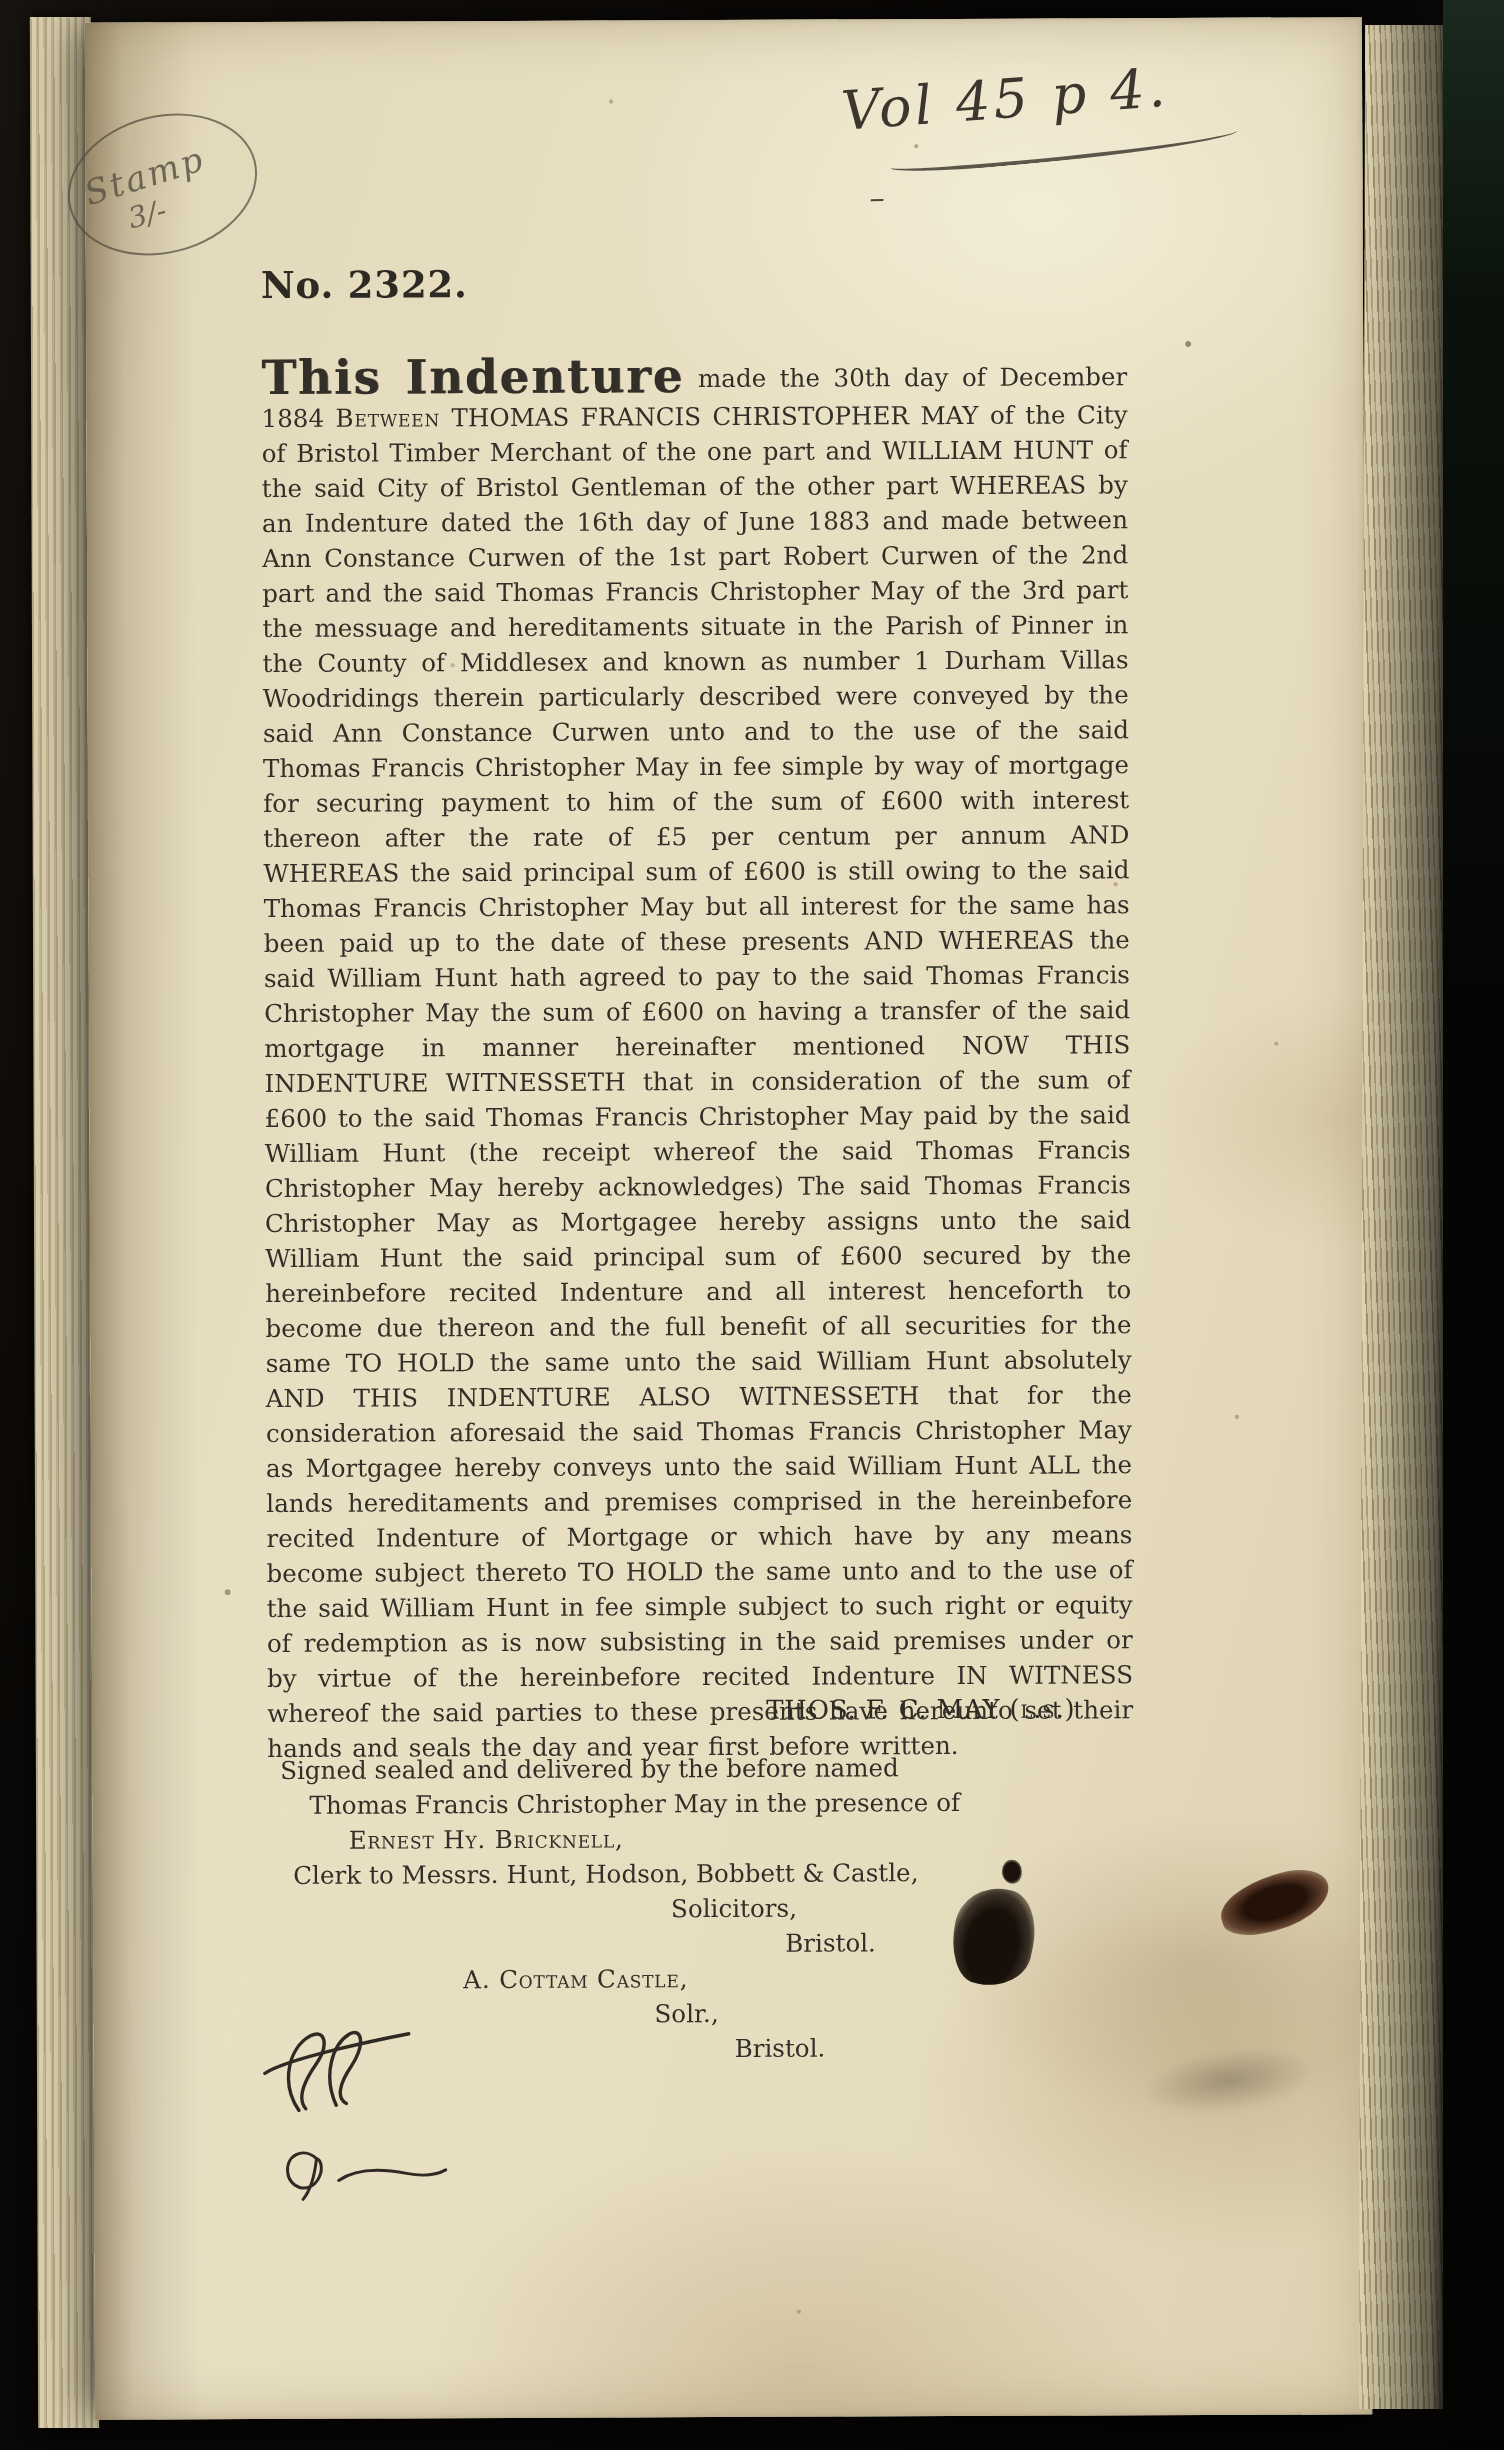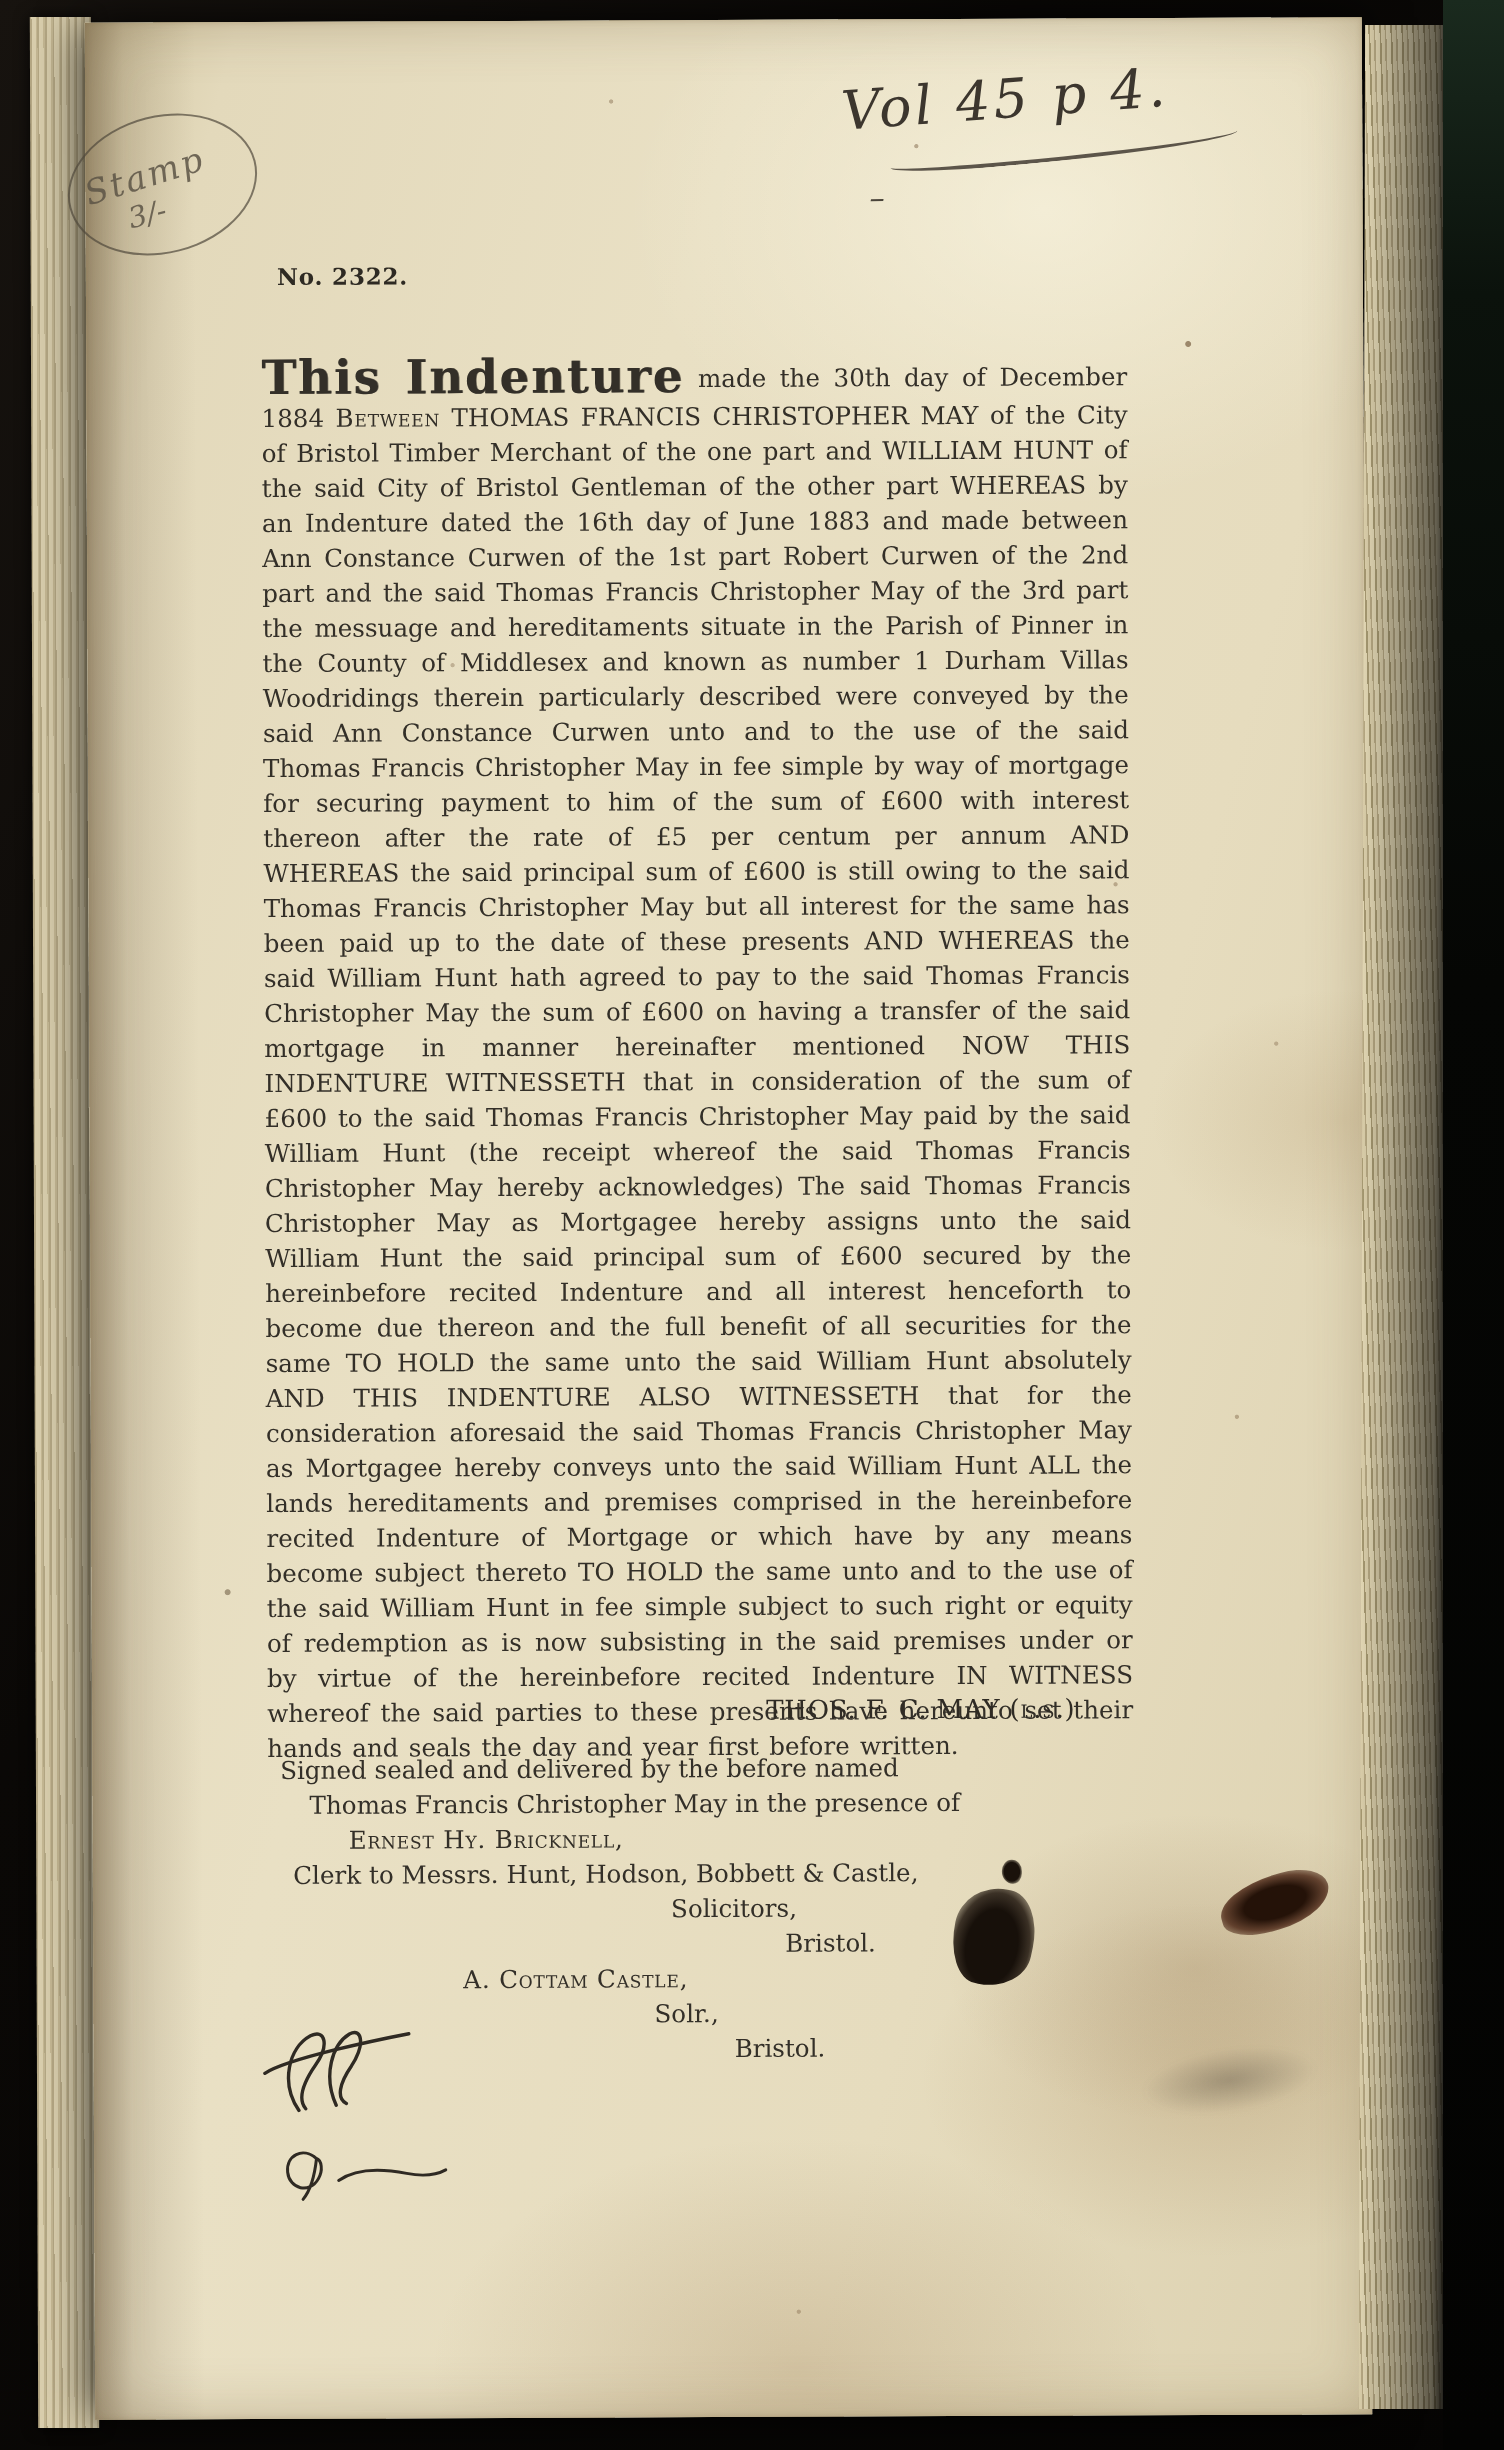--- a/index.html
+++ b/index.html
@@ -73,21 +73,21 @@
 
   
   .stamp{
     position:absolute;left:-18.7px;top:93px;width:188px;height:134px;
     border:2.5px solid rgba(80,72,60,.7);border-radius:50%;
     transform:rotate(-14deg);color:#5c544666;color:#5c5446;
   }
   .stamp-word{position:absolute;left:17px;top:34px;font-size:34px;font-style:italic;letter-spacing:2.5px;transform:rotate(-3deg);opacity:.85;}
   .stamp-value{position:absolute;left:53px;top:75px;font-size:29px;font-style:italic;opacity:.85;}
 
-  .doc-number{position:absolute;left:175px;top:241px;font-size:23px;font-weight:bold;letter-spacing:0.8px;color:#2e2a23;margin-left:16px;}
+  .doc-number{position:absolute;left:175px;top:241px;font-size:37px;font-weight:bold;letter-spacing:0.8px;color:#2e2a23;}
 
   
   .deed{
     position:absolute;left:175px;top:307px;width:866px;
     font-size:24.6px;line-height:35px;text-align:justify;word-spacing:.1em;
     color:#332f28;
   }
   .blackletter{
     font-size:47px;font-weight:bold;letter-spacing:1.7px;line-height:1;vertical-align:-5.1px;
     text-shadow:0.8px 0 0 rgba(40,35,28,.55);

